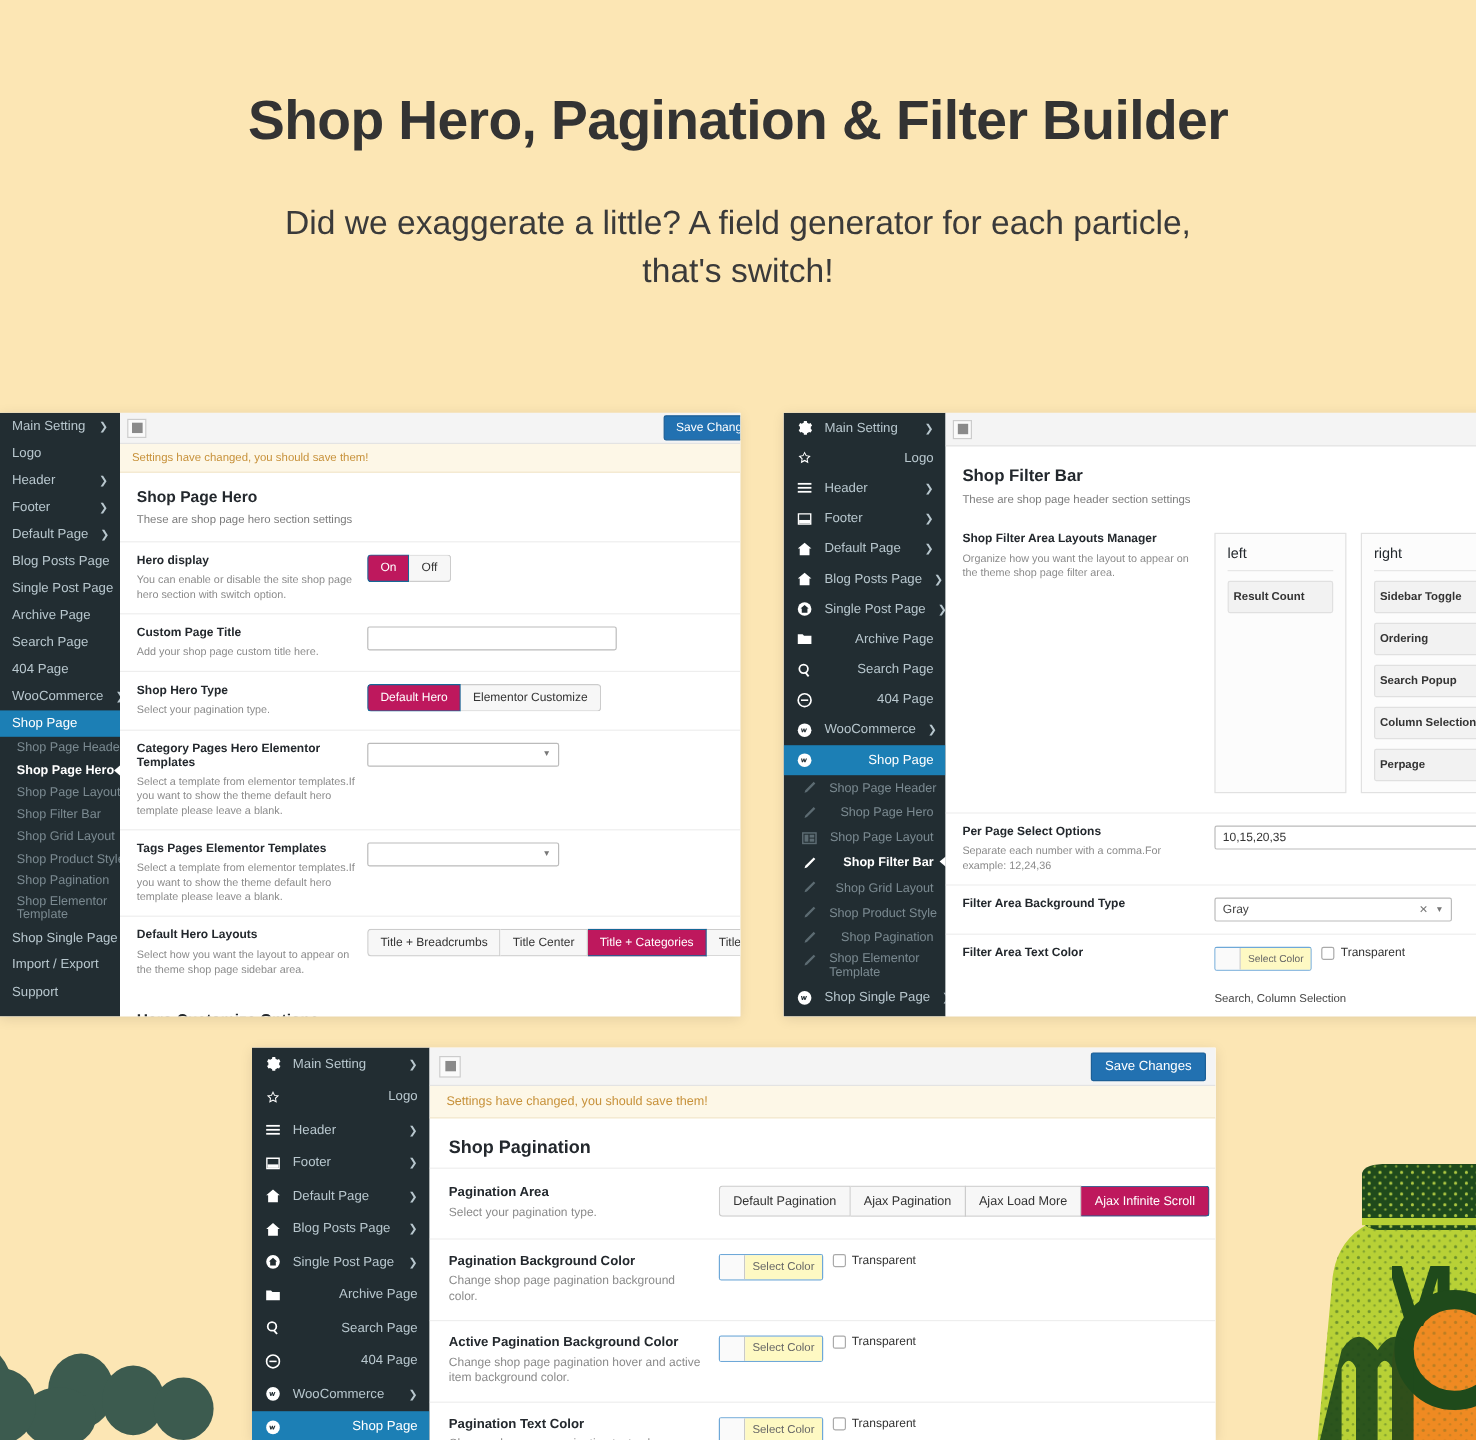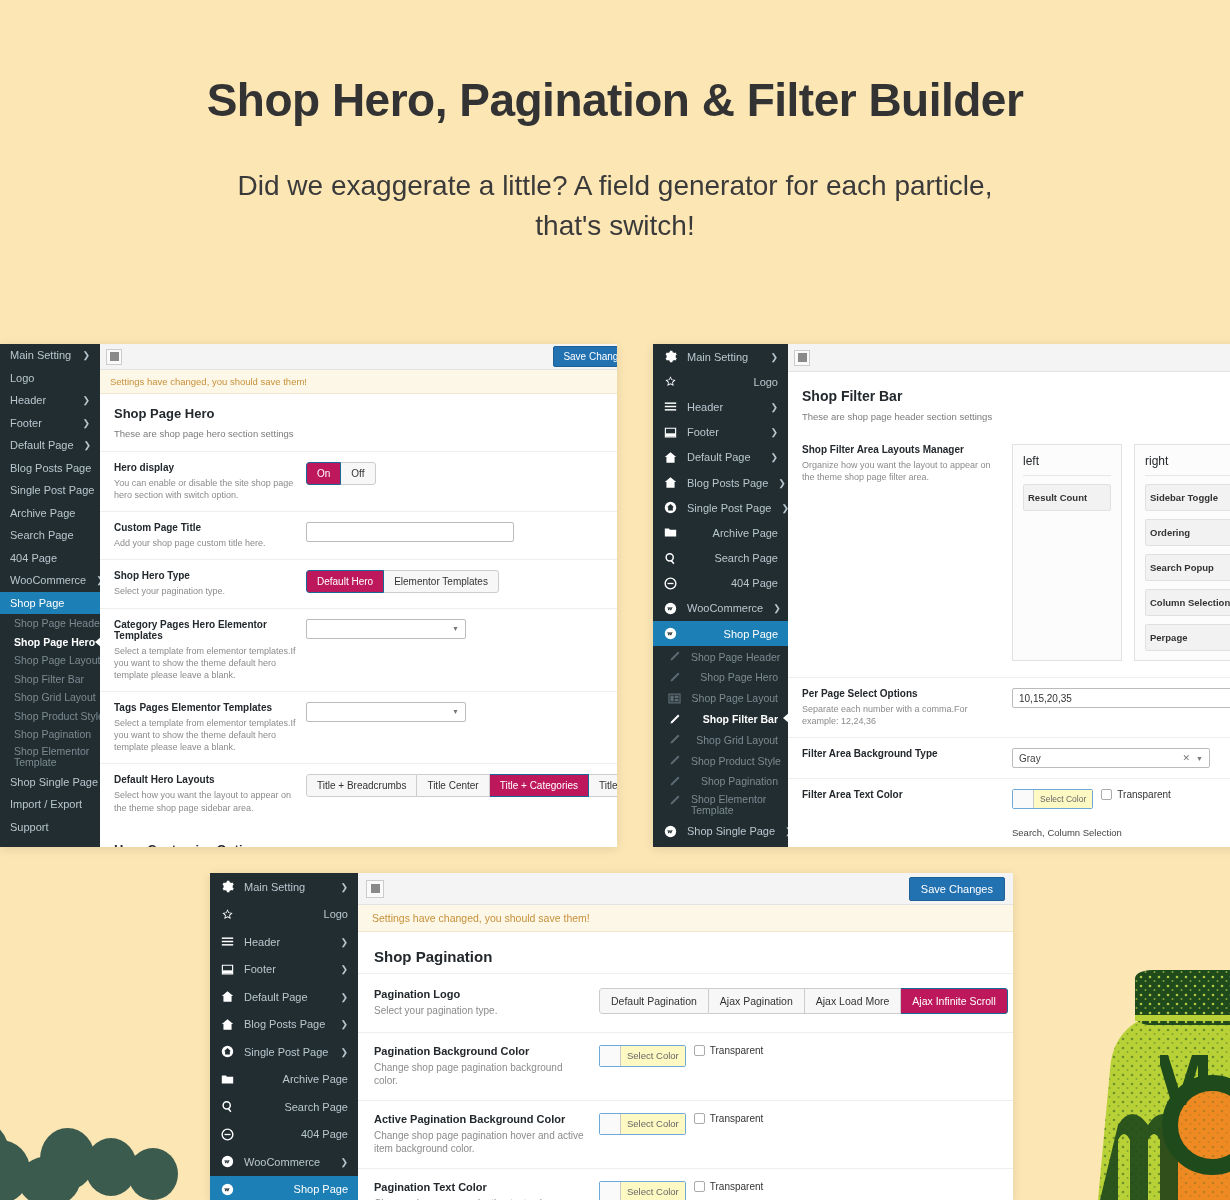--- a/index.html
+++ b/index.html
@@ -311,21 +311,21 @@
     </div>
 
     <div class="row">
       <div class="lcol">
         <div class="lt">Shop Hero Type</div>
         <div class="ld">Select your pagination type.</div>
       </div>
       <div class="rcol">
         <div class="bgroup">
           <div class="b on">Default Hero</div>
-          <div class="b">Elementor Templates</div>
+          <div class="b">Elementor Customize</div>
         </div>
       </div>
     </div>
 
     <div class="row">
       <div class="lcol">
         <div class="lt">Category Pages Hero Elementor Templates</div>
         <div class="ld">Select a template from elementor templates.If you want to show the theme default hero template please leave a blank.</div>
       </div>
       <div class="rcol">
@@ -766,21 +766,21 @@
             <rect x="0" y="0" width="10" height="10"></rect>
           </svg>
       </div>
       <div class="save-btn" style="font-size:11px;padding:5px 11px;">Save Changes</div>
     </div>
     <div class="notice" style="font-size:10.5px;padding:7px 14px;">Settings have changed, you should save them!</div>
     <div class="sec-title" style="font-size:15px;padding:16px 16px 0;">Shop Pagination</div>
 
     <div class="row" style="padding:14px 16px;margin-top:8px;">
       <div class="lcol" style="width:215px;flex:0 0 215px;">
-        <div class="lt" style="font-size:11px;">Pagination Logo</div>
+        <div class="lt" style="font-size:11px;">Pagination Area</div>
         <div class="ld" style="font-size:10px;">Select your pagination type.</div>
       </div>
       <div class="rcol">
         <div class="bgroup">
           <div class="b" style="font-size:10.5px;padding:6px 11px;">Default Pagination</div>
           <div class="b" style="font-size:10.5px;padding:6px 11px;">Ajax Pagination</div>
           <div class="b" style="font-size:10.5px;padding:6px 11px;">Ajax Load More</div>
           <div class="b on" style="font-size:10.5px;padding:6px 11px;">Ajax Infinite Scroll</div>
         </div>
       </div>

